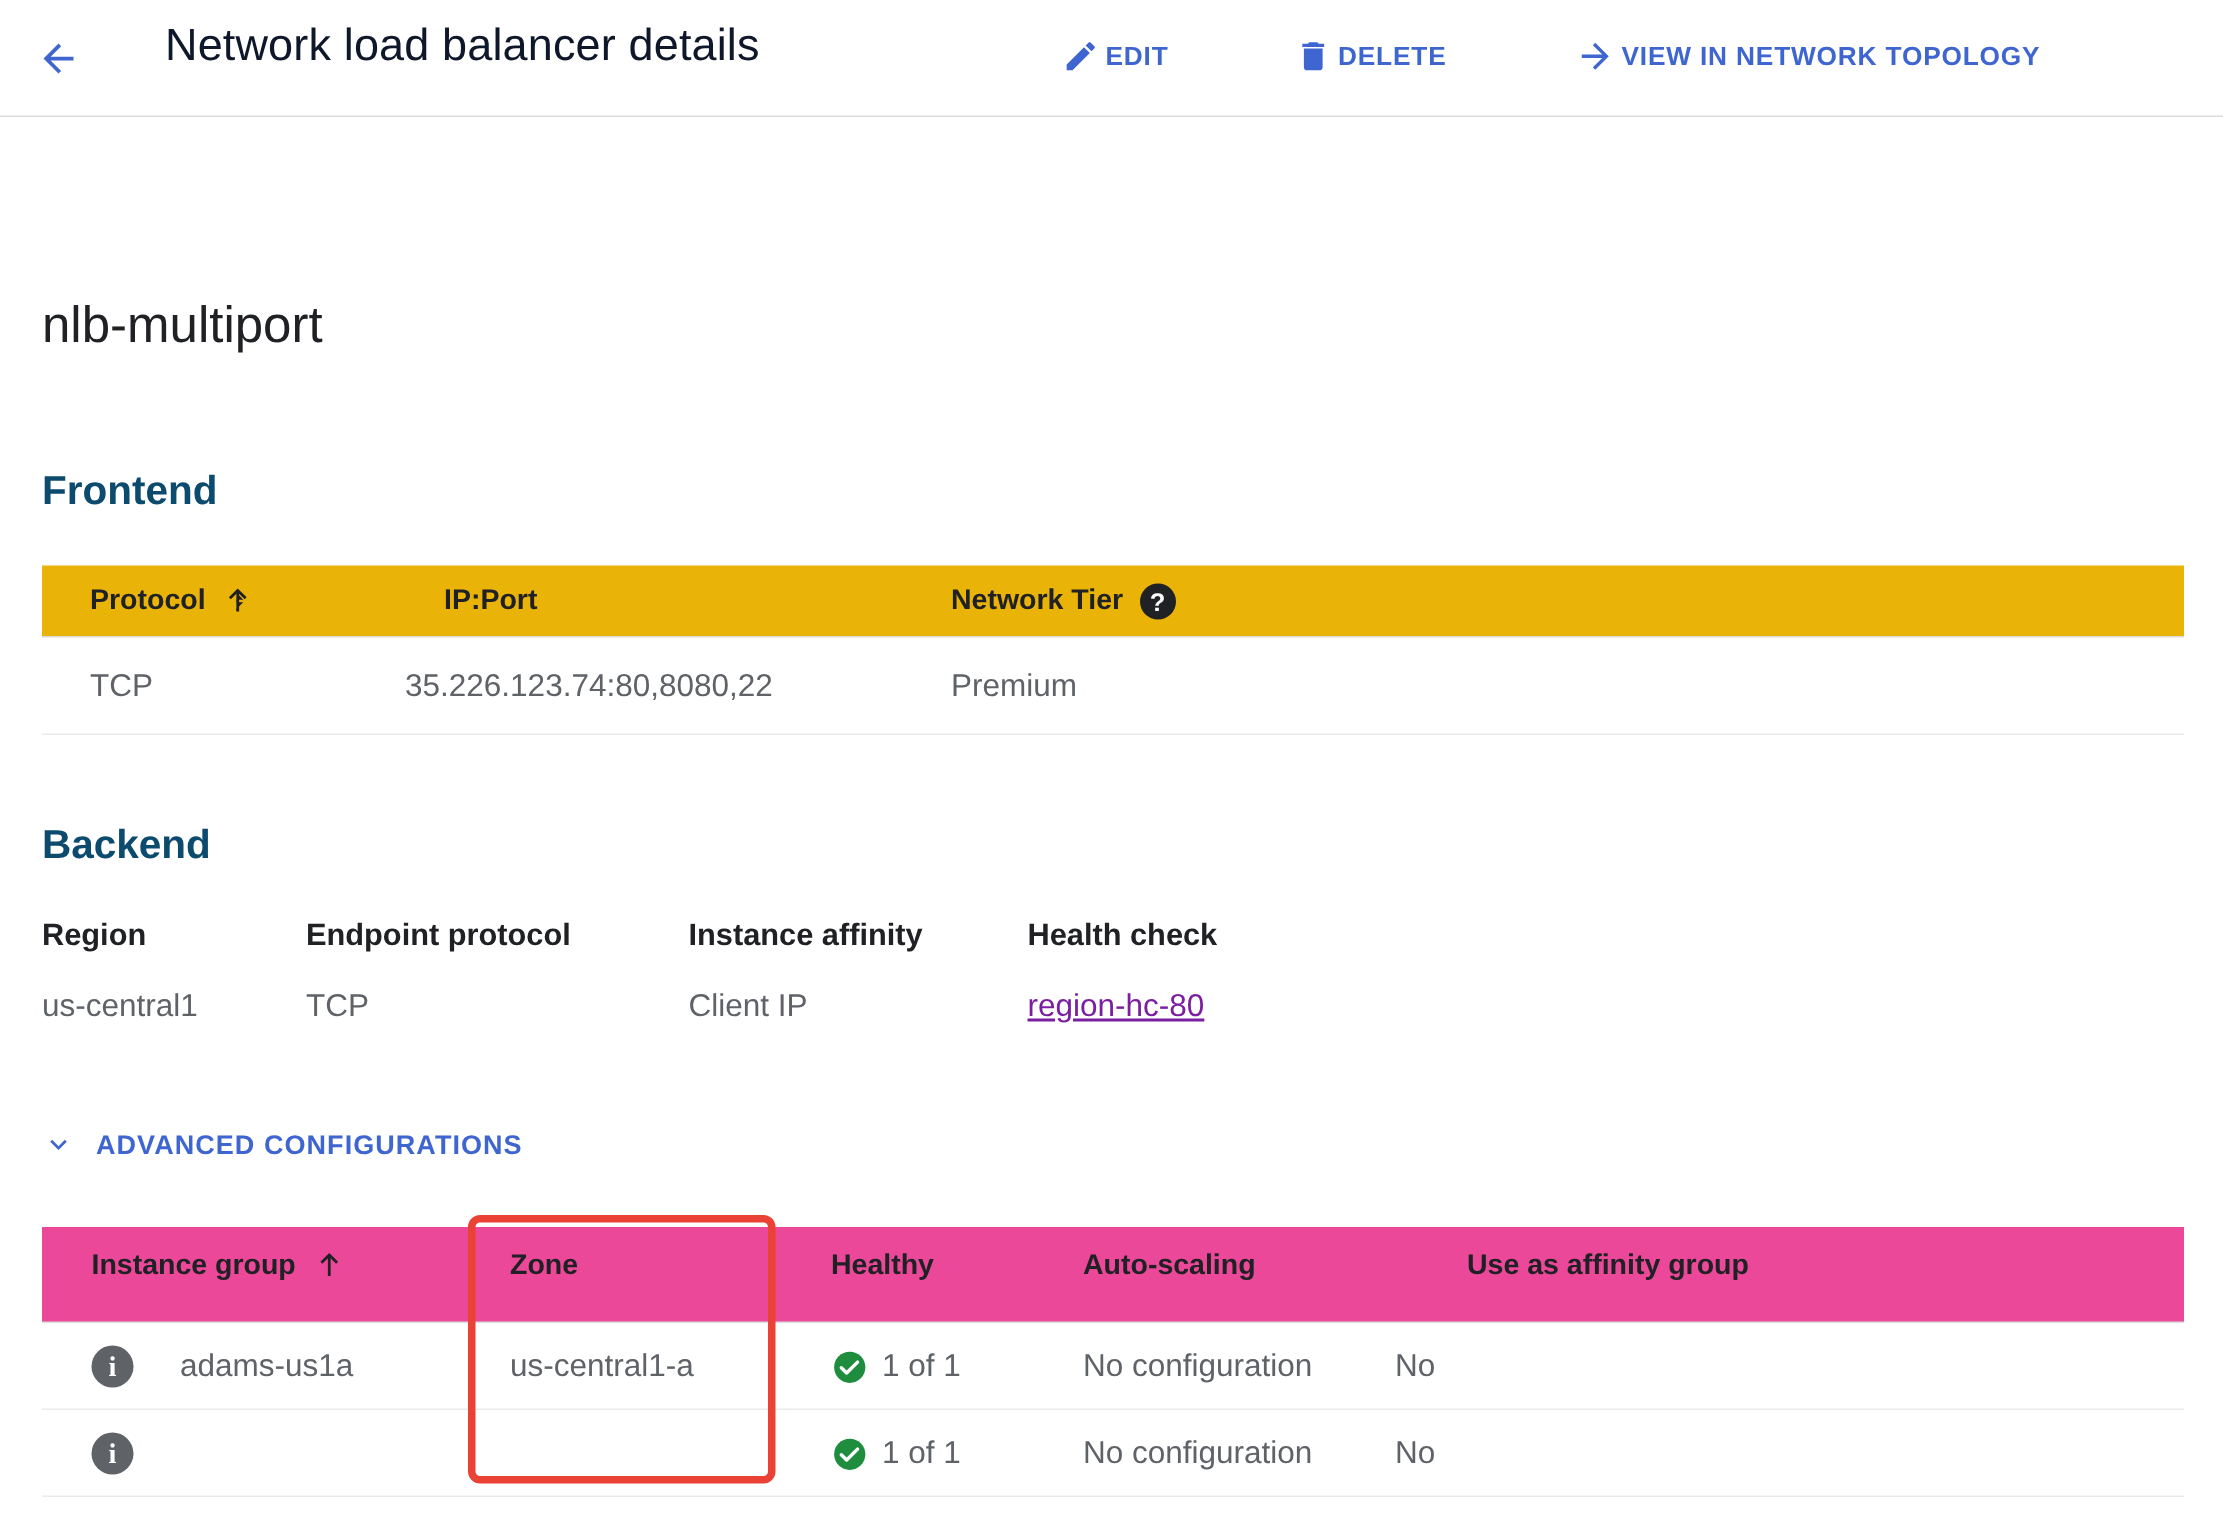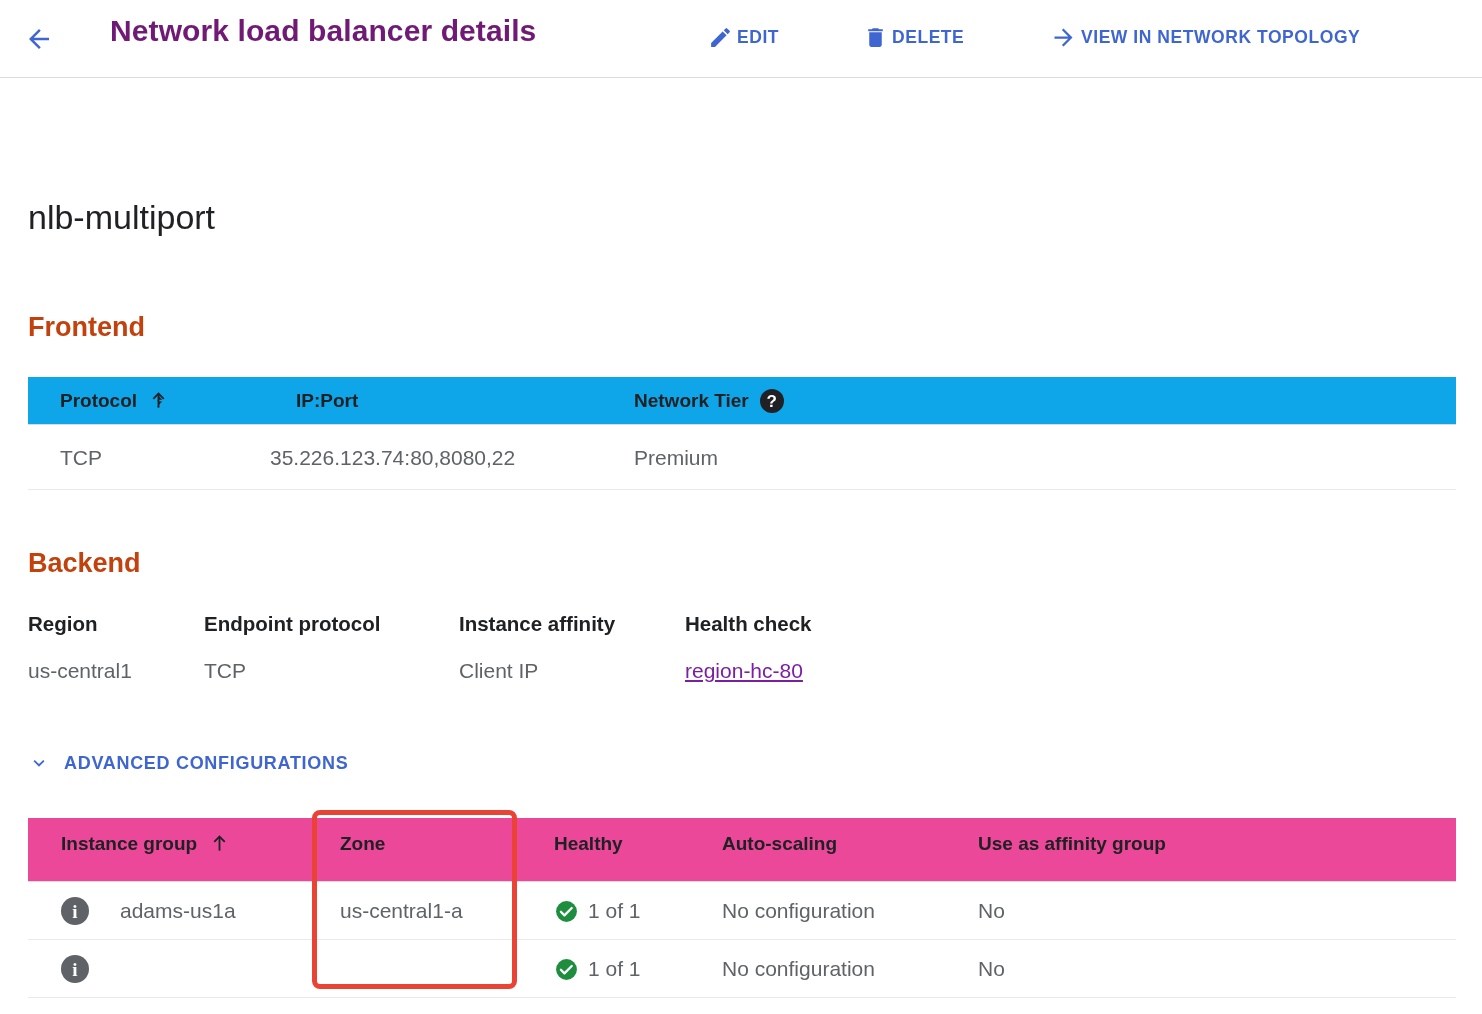--- a/index.html
+++ b/index.html
@@ -26,23 +26,23 @@
     position: absolute;
     left: 18px; top: 18px;
     width: 42px; height: 42px;
     display: flex; align-items: center; justify-content: center;
     cursor: pointer;
   }
   #page-title {
     position: absolute;
     left: 110px; top: 14px;
     font-size: 30px;
-    font-weight: 700;
+    font-weight: 400;
     letter-spacing: 0.1px;
-    color: #701a75;
+    color: #0f172a;
     white-space: nowrap;
   }
   .tool-btn {
     position: absolute;
     top: 18px;
     height: 38px;
     display: flex;
     align-items: center;
     gap: 4px;
     color: #3f66d0;
@@ -66,35 +66,35 @@
     color: #202124;
     letter-spacing: 0px;
   }
 
   
   .section-heading {
     position: absolute;
     left: 28px;
     font-size: 27px;
     font-weight: 700;
-    color: #c2410c;
+    color: #0c4a6e;
     letter-spacing: 0px;
   }
   #heading-frontend { top: 312px; }
   #heading-backend  { top: 548px; }
 
   
   #frontend-table {
     position: absolute;
     left: 28px; top: 377px;
     width: 1428px;
   }
   #frontend-table .thead {
     height: 48px;
-    background: #0ea5e9;
+    background: #eab308;
     border-bottom: 1px solid #dadce0;
     position: relative;
   }
   #frontend-table .th {
     position: absolute;
     top: 0; height: 48px;
     display: flex; align-items: center; gap: 11px;
     font-size: 19px;
     font-weight: 700;
     color: #202124;
@@ -200,21 +200,21 @@
     display: flex; align-items: center;
     font-size: 21px;
     color: #5f6368;
     white-space: nowrap;
   }
   .ig-td-info  { left: 33px; }
   .ig-td-group { left: 92px; color: #202124; }
   .ig-td-zone  { left: 312px; }
   .ig-td-healthy  { left: 526px; gap: 9px; }
   .ig-td-autoscal { left: 694px; }
-  .ig-td-failover { left: 950px; text-align: right; }
+  .ig-td-failover { left: 902px; text-align: right; }
 
   
   .info-circle {
     width: 28px; height: 28px;
     border-radius: 50%;
     background: #5f6368;
     color: #fff;
     display: flex; align-items: center; justify-content: center;
     font-size: 19px;
     font-weight: 700;

